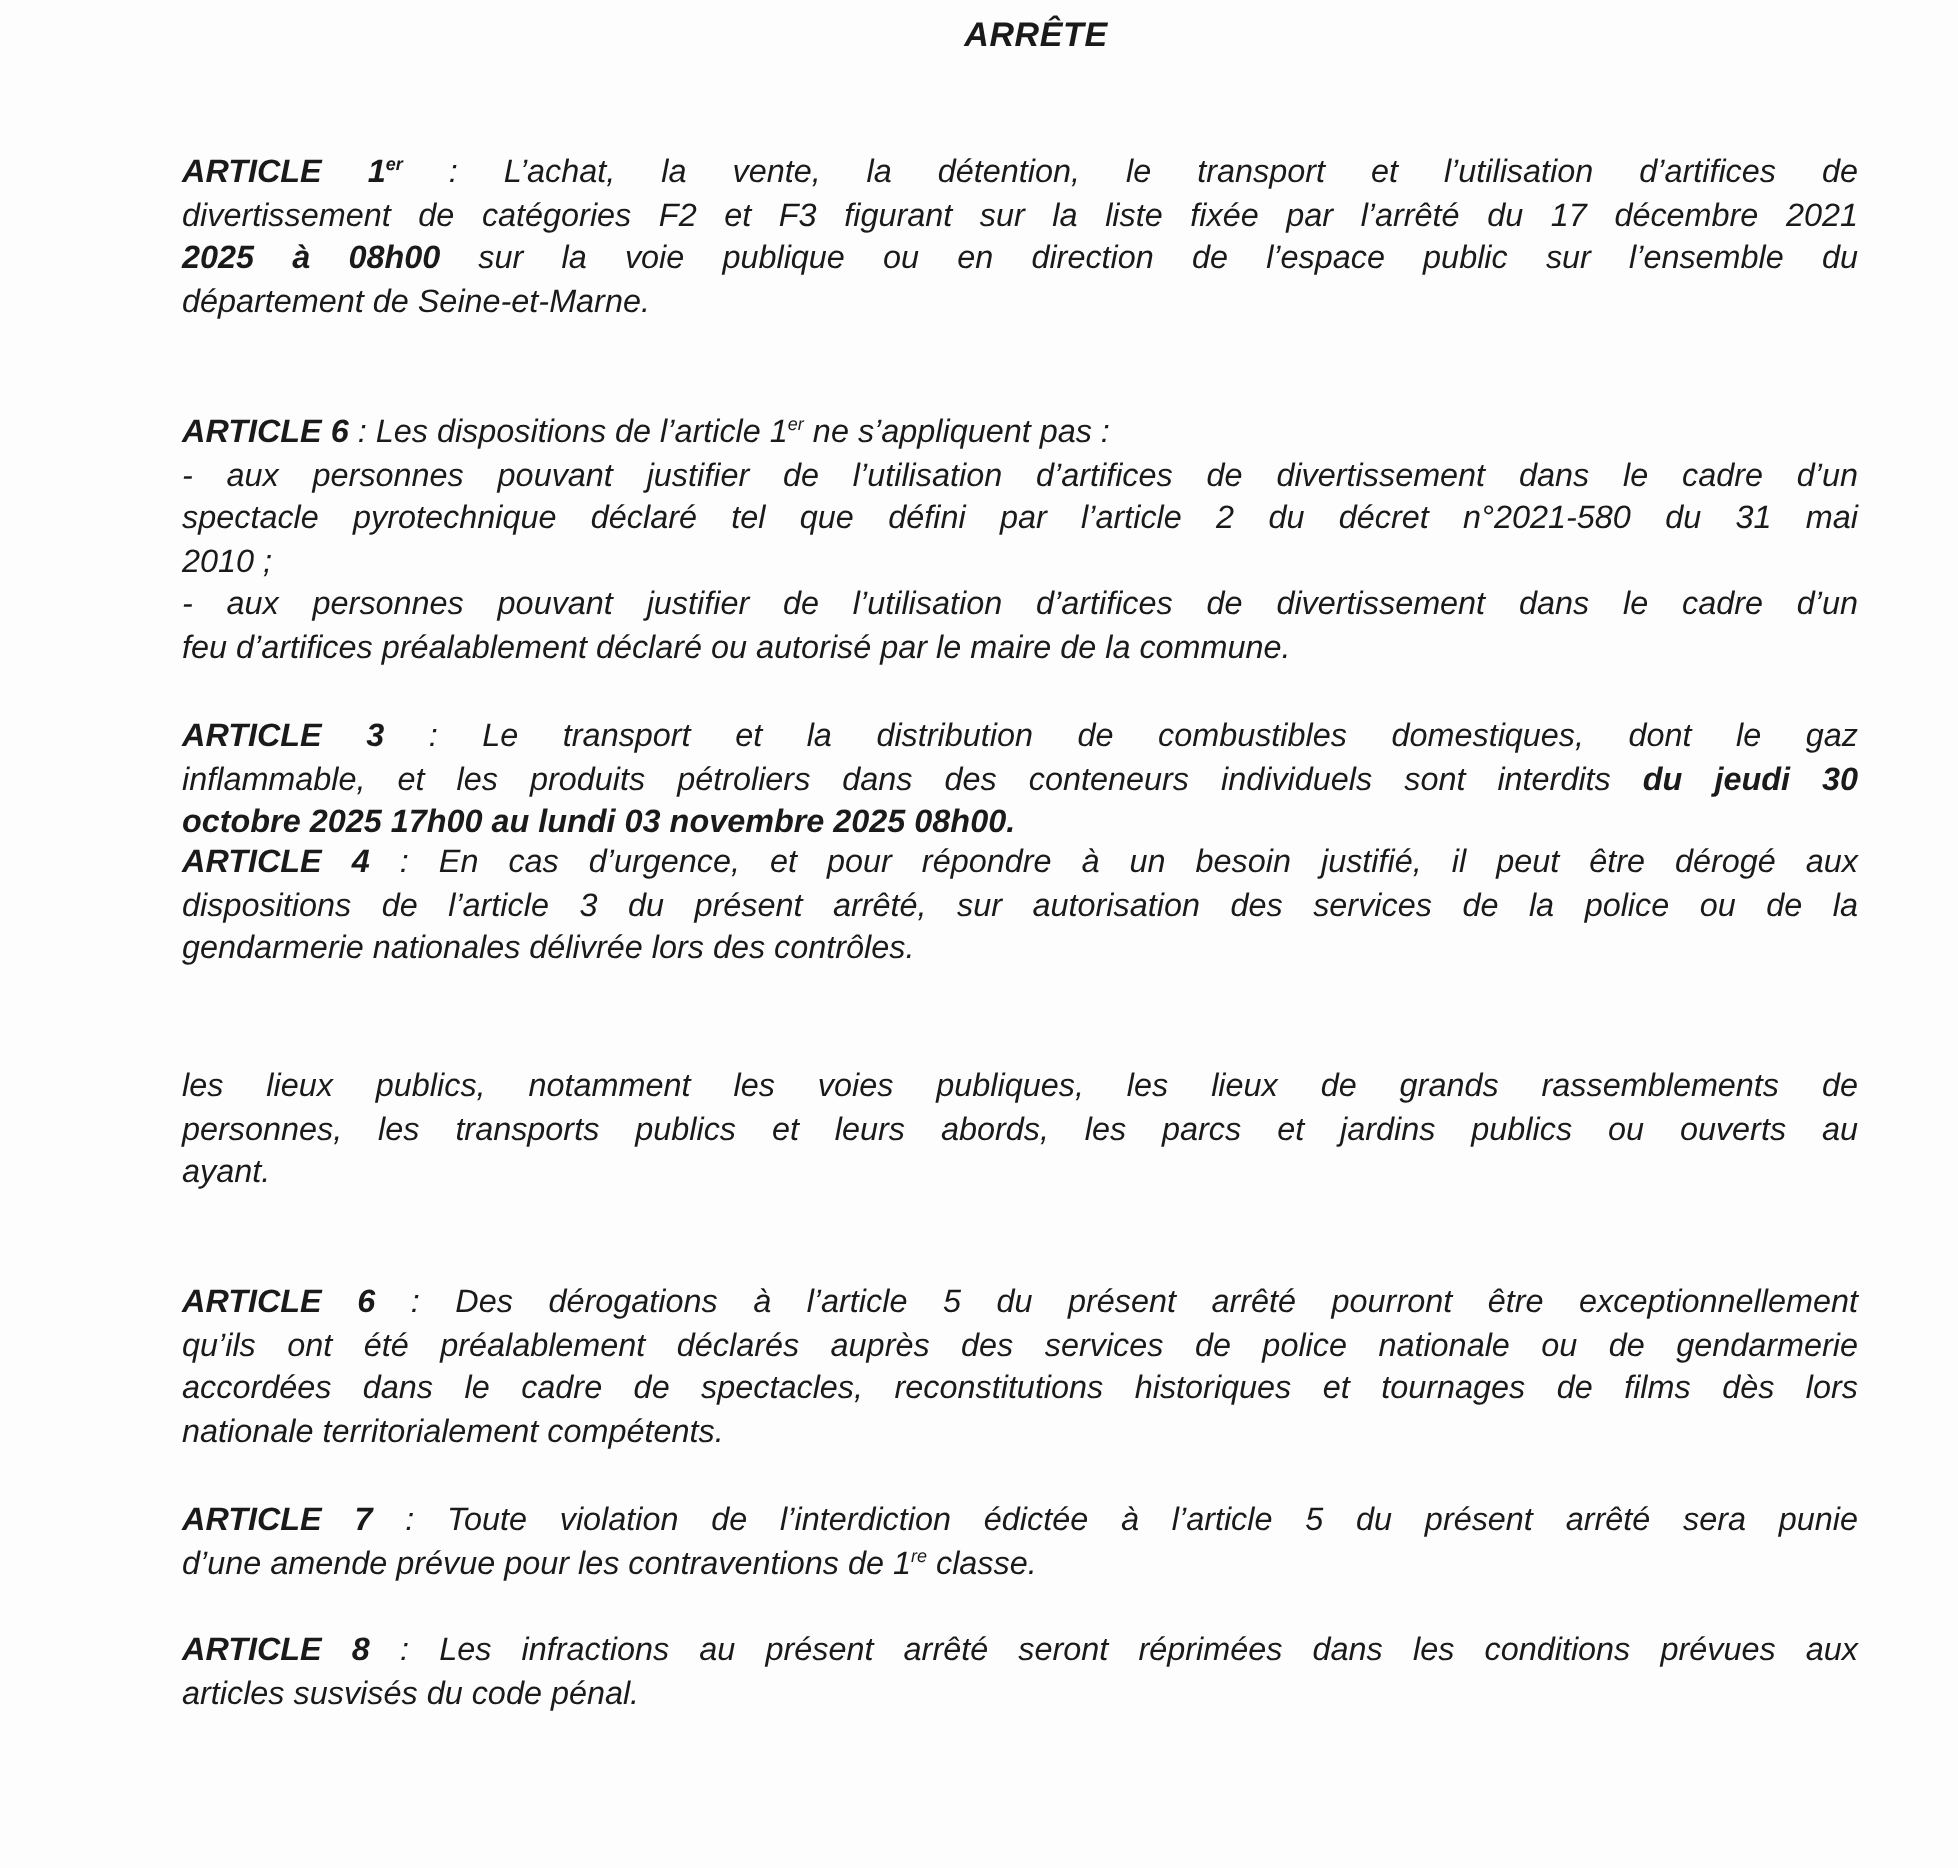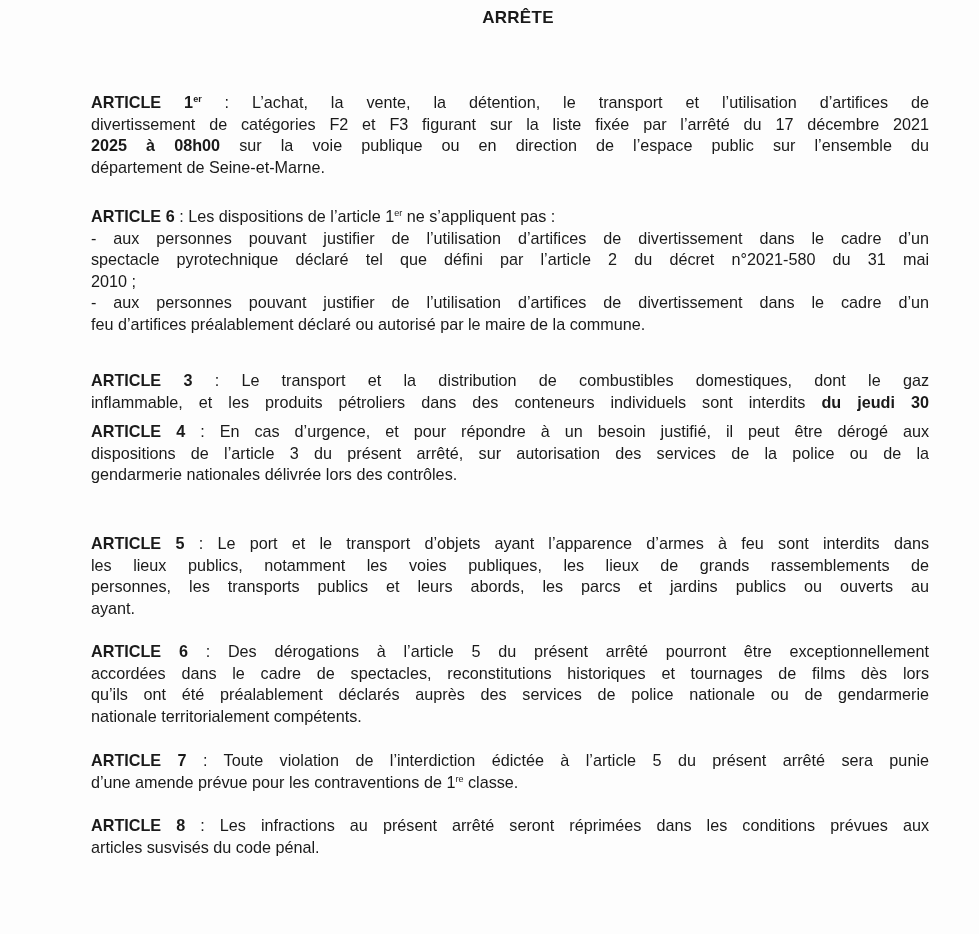--- a/index.html
+++ b/index.html
@@ -1,73 +1,73 @@
 <!DOCTYPE html>
 <html><head>
 <meta charset="utf-8">
 <style>
   html, body { margin: 0; padding: 0; background: #ffffff; }
   body { width: 979px; height: 934px; position: relative; overflow: hidden;
          font-family: "Liberation Sans", "DejaVu Sans", sans-serif; color: #1a1a1a; }
-  .page { position: absolute; left: 0; top: 0; width: 979px; height: 934px; background: #fdfdfd; }
+  .page { position: absolute; left: 0; top: 0; width: 979px; height: 934px; background: #fdfdfd; font-style: italic; }
   .title { position: absolute; top: 8px; left: 0; width: 1036px; text-align: center;
            font-weight: bold; font-size: 17px; letter-spacing: 0.3px; }
   .article { position: absolute; left: 91px; width: 838px; font-size: 16.2px; line-height: 21.5px;
              text-align: justify; }
   .article .label { font-weight: bold; }
   .article b { font-weight: bold; }
   .line { display: block; }
   .just { text-align: justify; text-align-last: justify; display: block; }
   sup { font-size: 9px; line-height: 0; vertical-align: 6px; }
 </style>
 </head>
 <body>
 
 <div class="page">
 
   <div class="title">ARRÊTE</div>
 
-  <div class="article" style="top:92px;">
+  <div class="article" style="top:76px;">
     <span class="just"><span class="label"><span>ARTICLE 1</span><sup>er</sup></span><span> : </span><span>L’achat, la vente, la détention, le transport et l’utilisation d’artifices de</span></span>
     <span class="just">divertissement de catégories F2 et F3 figurant sur la liste fixée par l’arrêté du 17 décembre 2021</span>
     <span class="just"><b>2025 à 08h00</b><span> sur la voie publique ou en direction de l’espace public sur l’ensemble du</span></span>
     <span class="line">département de Seine-et-Marne.</span>
   </div>
 
   <div class="article" style="top:206px;">
     <span class="line"><span class="label">ARTICLE 6</span><span> : </span><span>Les dispositions de l’article 1</span><sup>er</sup><span> ne s’appliquent pas :</span></span>
     <span class="just">- aux personnes pouvant justifier de l’utilisation d’artifices de divertissement dans le cadre d’un</span>
     <span class="just">spectacle pyrotechnique déclaré tel que défini par l’article 2 du décret n°2021-580 du 31 mai</span>
     <span class="line">2010 ;</span>
     <span class="just">- aux personnes pouvant justifier de l’utilisation d’artifices de divertissement dans le cadre d’un</span>
     <span class="line">feu d’artifices préalablement déclaré ou autorisé par le maire de la commune.</span>
   </div>
 
-  <div class="article" style="top:358px;margin-top:12px;">
+  <div class="article" style="top:358px;">
     <span class="just"><span class="label">ARTICLE 3</span><span> : </span><span>Le transport et la distribution de combustibles domestiques, dont le gaz</span></span>
     <span class="just"><span>inflammable, et les produits pétroliers dans des conteneurs individuels sont interdits </span><b>du jeudi 30</b></span>
+    <span class="line"><b>octobre 2025 17h00 au lundi 03 novembre 2025 08h00.</b></span>
   </div>
 
   <div class="article" style="top:421px;">
     <span class="just"><span class="label">ARTICLE 4</span><span> : </span><span>En cas d’urgence, et pour répondre à un besoin justifié, il peut être dérogé aux</span></span>
     <span class="just">dispositions de l’article 3 du présent arrêté, sur autorisation des services de la police ou de la</span>
     <span class="line">gendarmerie nationales délivrée lors des contrôles.</span>
   </div>
 
   <div class="article" style="top:533px;">
-    <span class="just"><span class="label">ARTICLE 5</span><span> : </span><span>Le port et le transport d’objets ayant l’apparence d’armes à feu sont interdits dans</span></span>
     <span class="just">les lieux publics, notamment les voies publiques, les lieux de grands rassemblements de</span>
     <span class="just">personnes, les transports publics et leurs abords, les parcs et jardins publics ou ouverts au</span>
     <span class="line">ayant.</span>
   </div>
 
   <div class="article" style="top:641px;">
     <span class="just"><span class="label">ARTICLE 6</span><span> : </span><span>Des dérogations à l’article 5 du présent arrêté pourront être exceptionnellement</span></span>
+    <span class="just">qu’ils ont été préalablement déclarés auprès des services de police nationale ou de gendarmerie</span>
     <span class="just">accordées dans le cadre de spectacles, reconstitutions historiques et tournages de films dès lors</span>
-    <span class="just">qu’ils ont été préalablement déclarés auprès des services de police nationale ou de gendarmerie</span>
     <span class="line">nationale territorialement compétents.</span>
   </div>
 
   <div class="article" style="top:750px;">
     <span class="just"><span class="label">ARTICLE 7</span><span> : </span><span>Toute violation de l’interdiction édictée à l’article 5 du présent arrêté sera punie</span></span>
     <span class="line"><span>d’une amende prévue pour les contraventions de 1</span><sup>re</sup><span> classe.</span></span>
   </div>
 
   <div class="article" style="top:815px;">
     <span class="just"><span class="label">ARTICLE 8</span><span> : </span><span>Les infractions au présent arrêté seront réprimées dans les conditions prévues aux</span></span>

